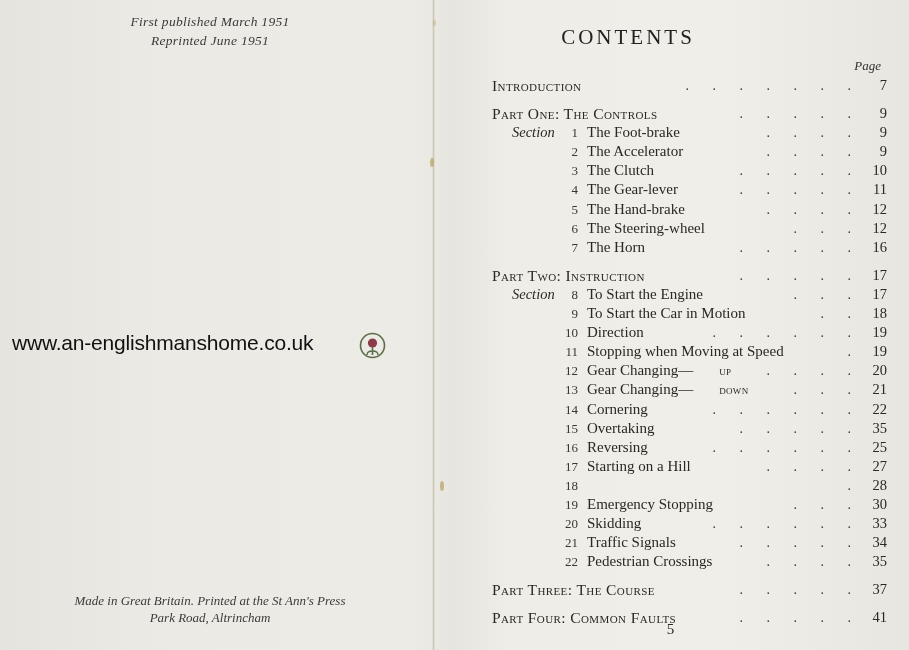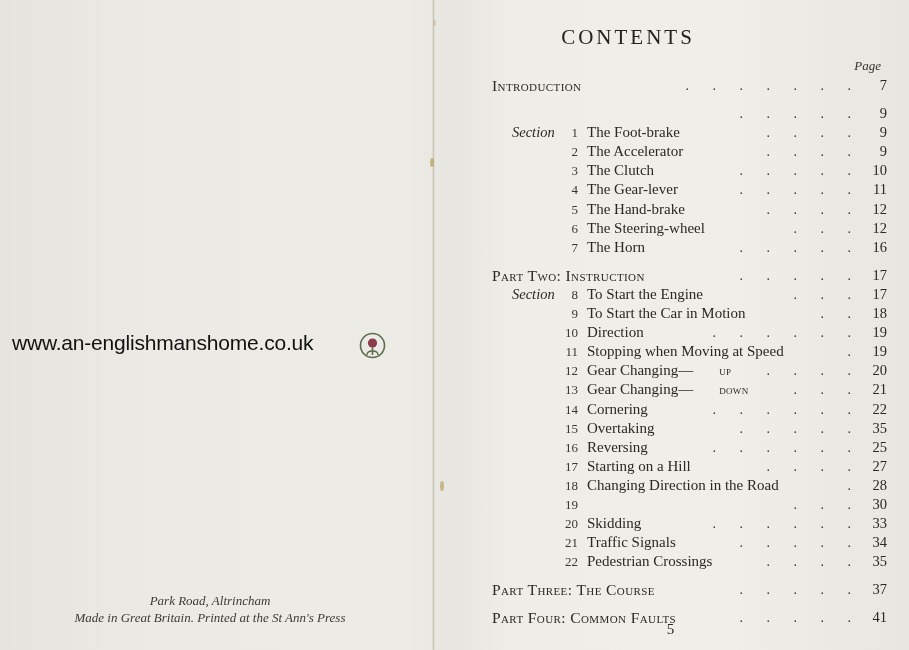--- a/index.html
+++ b/index.html
@@ -195,51 +195,56 @@
 
 <div class="page">
 
   <div class="gutter"></div>
   <div class="speck" style="left:430px;top:158px;width:4px;height:9px;"></div>
   <div class="speck" style="left:440px;top:481px;width:4px;height:10px;"></div>
   <div class="speck" style="left:433px;top:20px;width:3px;height:6px;opacity:.4;"></div>
 
   <div class="left-page">
 
+    <div class="pub-note">
+      <div>First published March 1951</div>
+      <div>Reprinted June 1951</div>
+    </div>
 
     <div class="watermark">www.an-englishmanshome.co.uk</div>
 
     <div class="wm-logo">
       <svg width="27" height="27" viewBox="0 0 27 27">
         <circle cx="13.5" cy="13.5" r="12" fill="none" stroke="#5b6d4a" stroke-width="1.6"></circle>
         <circle cx="13.5" cy="11" r="4.6" fill="#8c3b4a"></circle>
         <path d="M13.5 14.5 L13.5 23" stroke="#5b6d4a" stroke-width="1.6" fill="none"></path>
         <path d="M13.5 19 C9.5 19 8 21 8 23" stroke="#5b6d4a" stroke-width="1.4" fill="none"></path>
         <path d="M13.5 19 C17.5 19 19 21 19 23" stroke="#5b6d4a" stroke-width="1.4" fill="none"></path>
       </svg>
     </div>
 
     <div class="colophon">
+      <div>Made in Great Britain.   Printed at the St Ann's Press</div>
       <div>Park Road, Altrincham</div>
-      <div>Made in Great Britain.   Printed at the St Ann's Press</div>
     </div>
   </div>
 
   <div class="right-page">
 
     <div class="contents-title">CONTENTS</div>
     <div class="page-word">Page</div>
 
     <div class="toc" id="toc">
         <div class="row">
           <span class="lbl part">Introduction</span>
           <span class="dots">.  .  .  .  .  .  .</span>
           <span class="pg">7</span>
         </div>
         <div class="row gap">
+          <span class="lbl part">Part One:  The Controls</span>
           <span class="dots">.  .  .  .  .</span>
           <span class="pg">9</span>
         </div>
         <div class="row">
           <span class="lbl sec-word">Section</span>
           <span class="num">1</span>
           <span class="title">The Foot-brake</span>
           <span class="dots">.  .  .  .</span>
           <span class="pg">9</span>
         </div>
@@ -340,26 +345,26 @@
           <span class="pg">25</span>
         </div>
         <div class="row">
           <span class="num">17</span>
           <span class="title">Starting on a Hill</span>
           <span class="dots">.  .  .  .</span>
           <span class="pg">27</span>
         </div>
         <div class="row">
           <span class="num">18</span>
-          <span class="title">Changing Direction in the Road</span>
           <span class="dots">.</span>
           <span class="pg">28</span>
         </div>
         <div class="row">
           <span class="num">19</span>
+          <span class="title">Emergency Stopping</span>
           <span class="dots">.  .  .</span>
           <span class="pg">30</span>
         </div>
         <div class="row">
           <span class="num">20</span>
           <span class="title">Skidding</span>
           <span class="dots">.  .  .  .  .  .</span>
           <span class="pg">33</span>
         </div>
         <div class="row">

